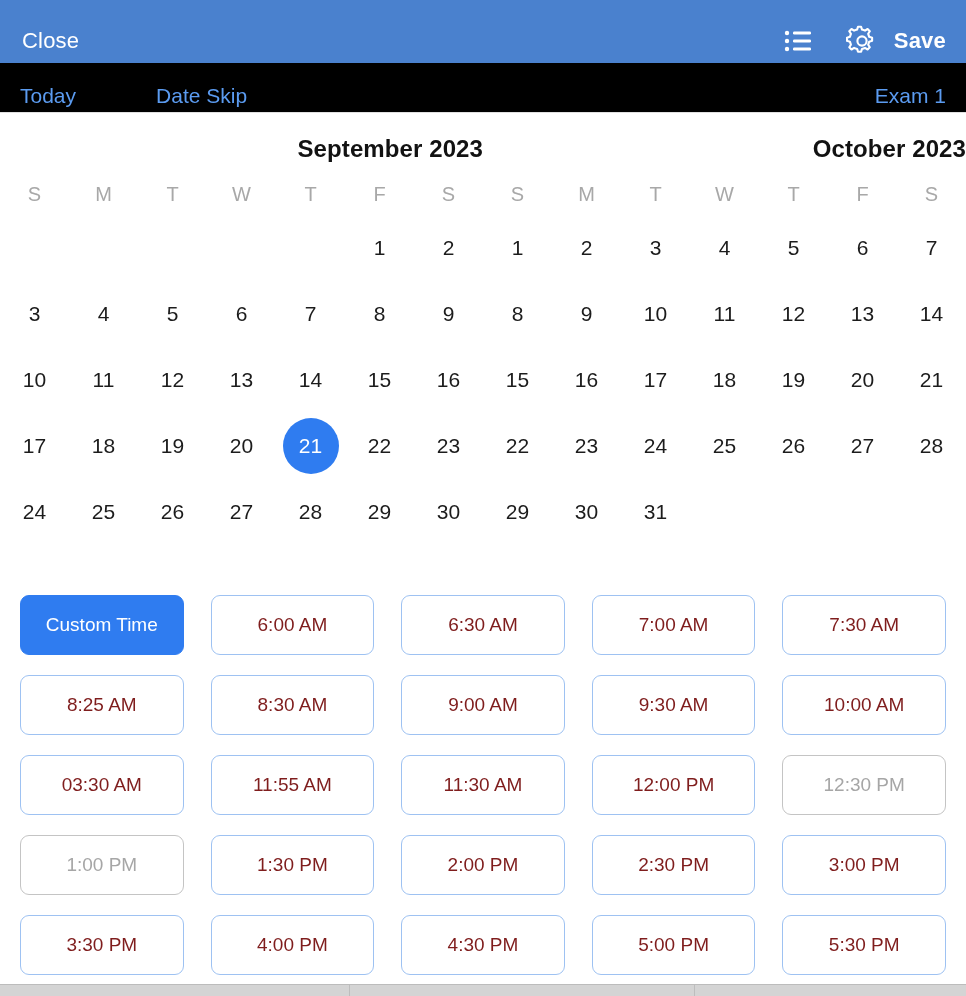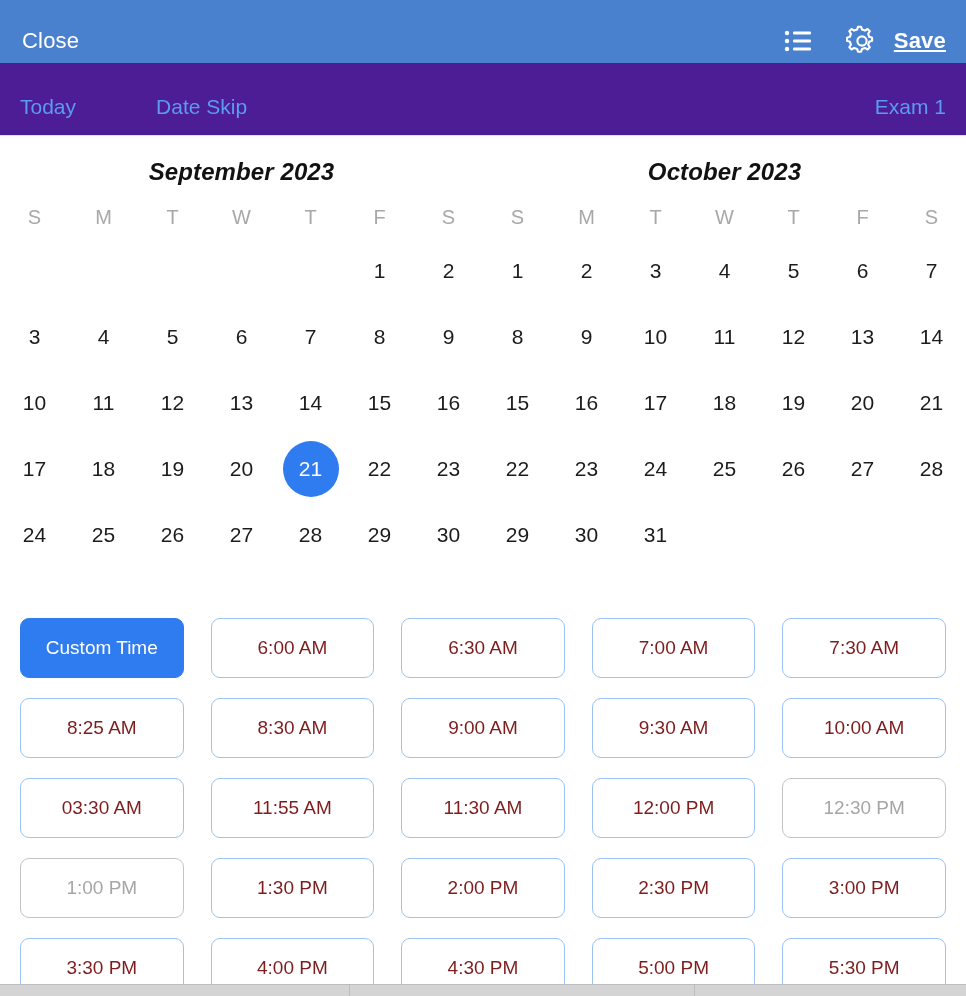--- a/index.html
+++ b/index.html
@@ -36,39 +36,39 @@
     font-size: 22px;
     font-weight: 400;
     letter-spacing: 0.2px;
     line-height: 1;
     background: none;
     border: none;
     cursor: pointer;
     font-family: "Liberation Sans", sans-serif;
     white-space: nowrap;
   }
-  .nav-btn.bold { font-weight: 700; text-decoration: underline; }
+  .nav-btn.bold { font-weight: 700; }
   .nav-spacer { flex: 1 1 auto; }
 
   .nav-icon {
     width: 36px;
     height: 36px;
     display: inline-flex;
     align-items: center;
     justify-content: center;
     cursor: pointer;
     margin-left: 14px;
     margin-right: 14px;
   }
   .nav-icon svg { display: block; }
 
   
   .subbar {
-    height: 73px;
-    background: #4c1d95;
+    height: 50px;
+    background: #000000;
     border-bottom: 1px solid #e0e0e0;
     display: flex;
     align-items: center;
     padding: 16px 20px 0 20px;
   }
   .sub-link {
     color: #5b9bf0;
     font-size: 21px;
     font-weight: 400;
     background: none;
@@ -83,28 +83,27 @@
   
   .calendars {
     display: flex;
     padding-top: 16px;
   }
   .month {
     width: 483px;
     flex: 0 0 483px;
   }
   .month-title {
-    text-align: center;
+    text-align: right;
     font-size: 24px;
     font-weight: 700;
     color: #121212;
     letter-spacing: 0.1px;
     height: 40px;
     line-height: 40px;
-    font-style: italic;
   }
   .dow-row {
     display: grid;
     grid-template-columns: repeat(7, 1fr);
     height: 42px;
     align-items: center;
     margin-top: 4px;
   }
   .dow {
     text-align: center;

